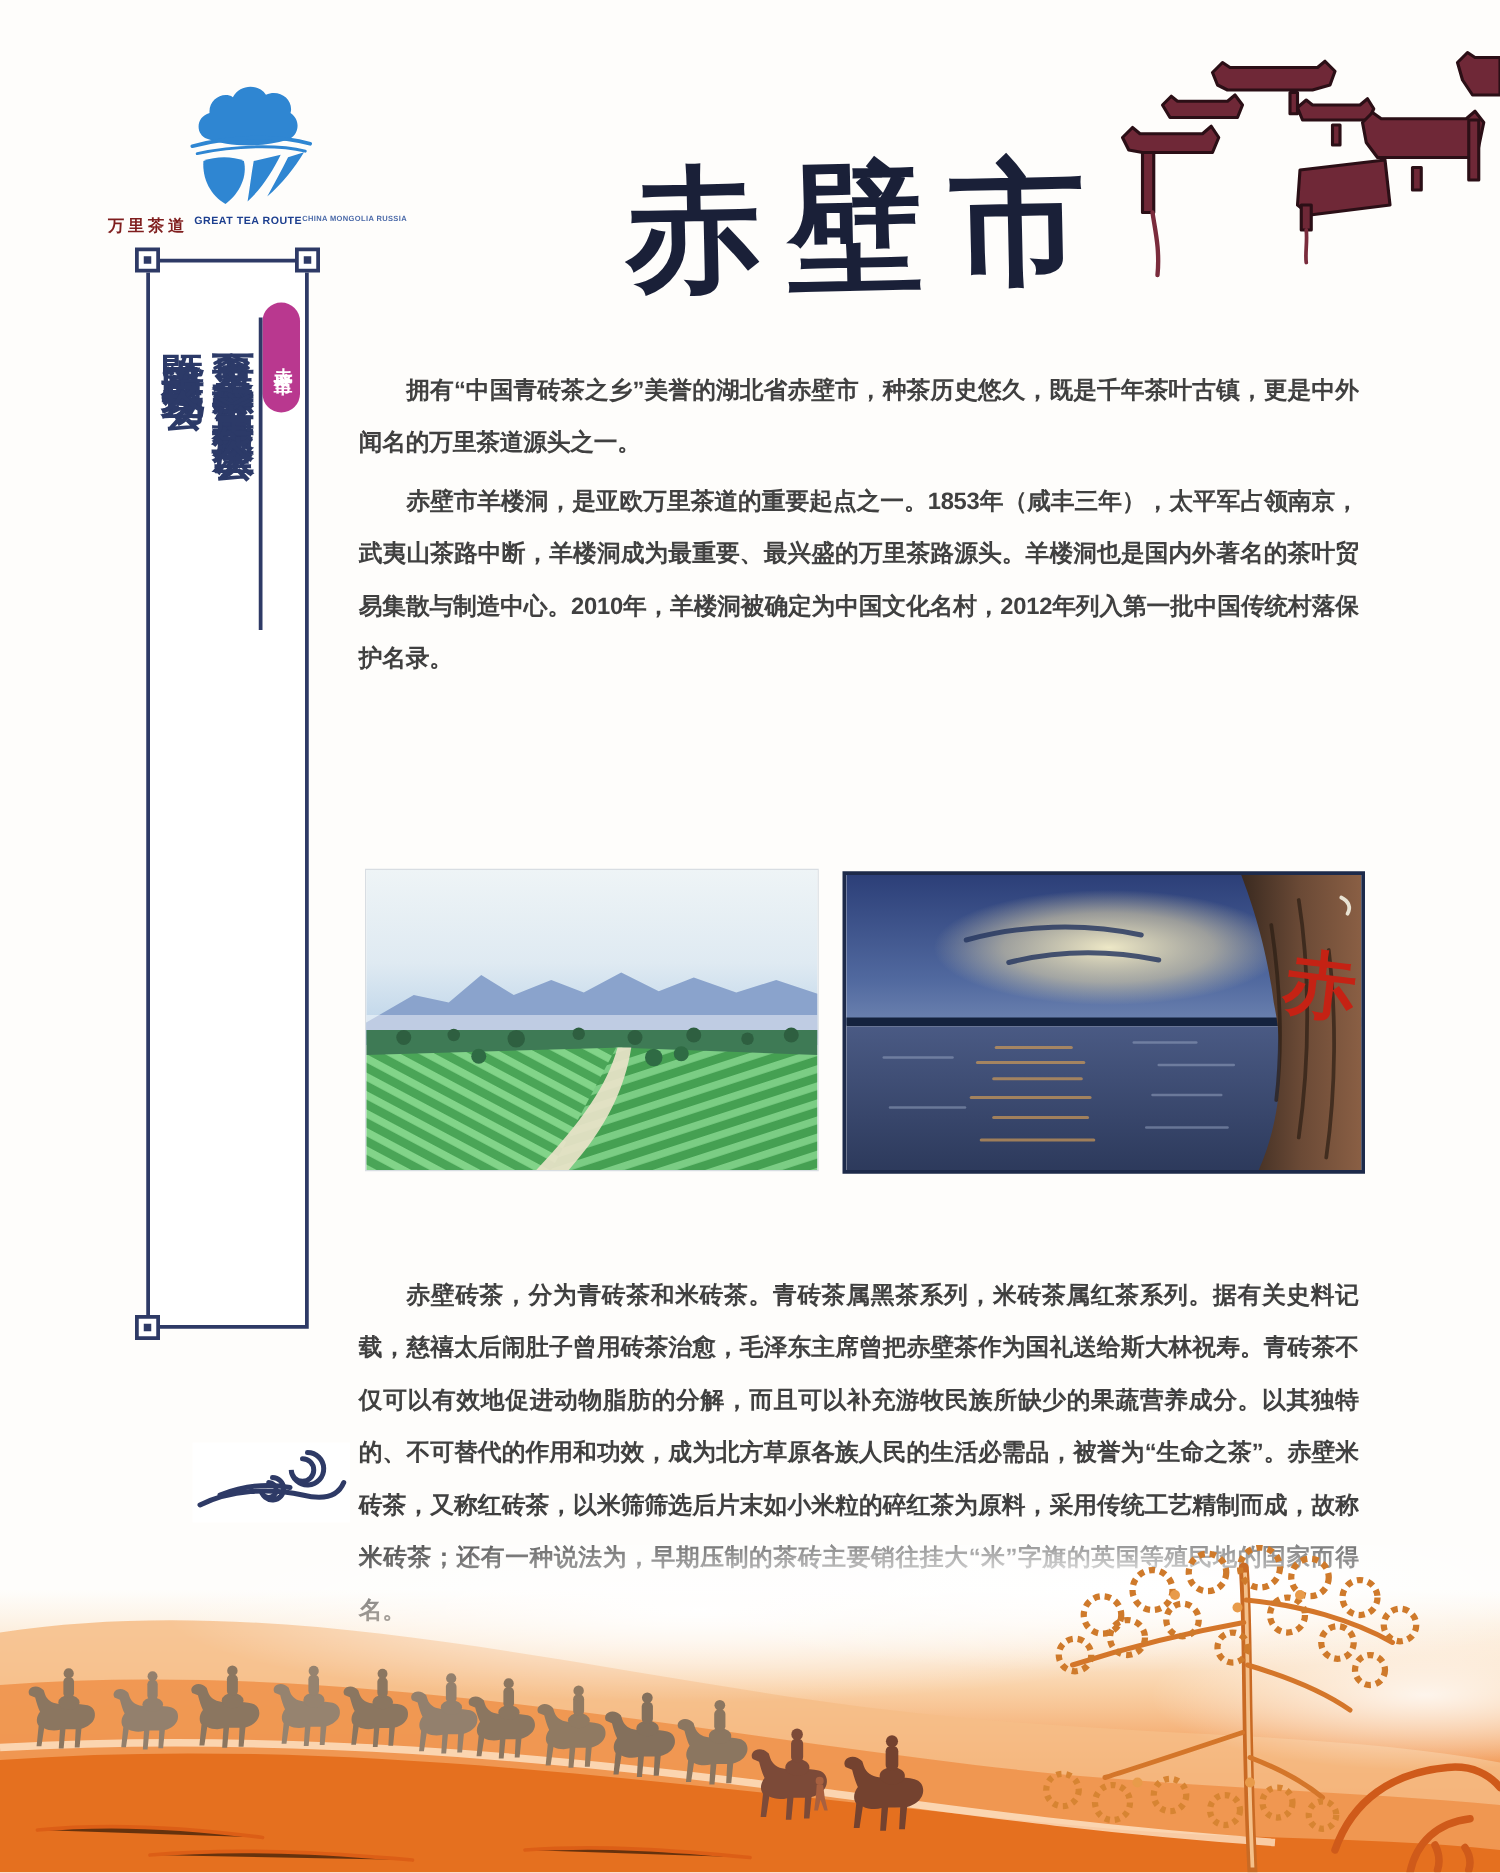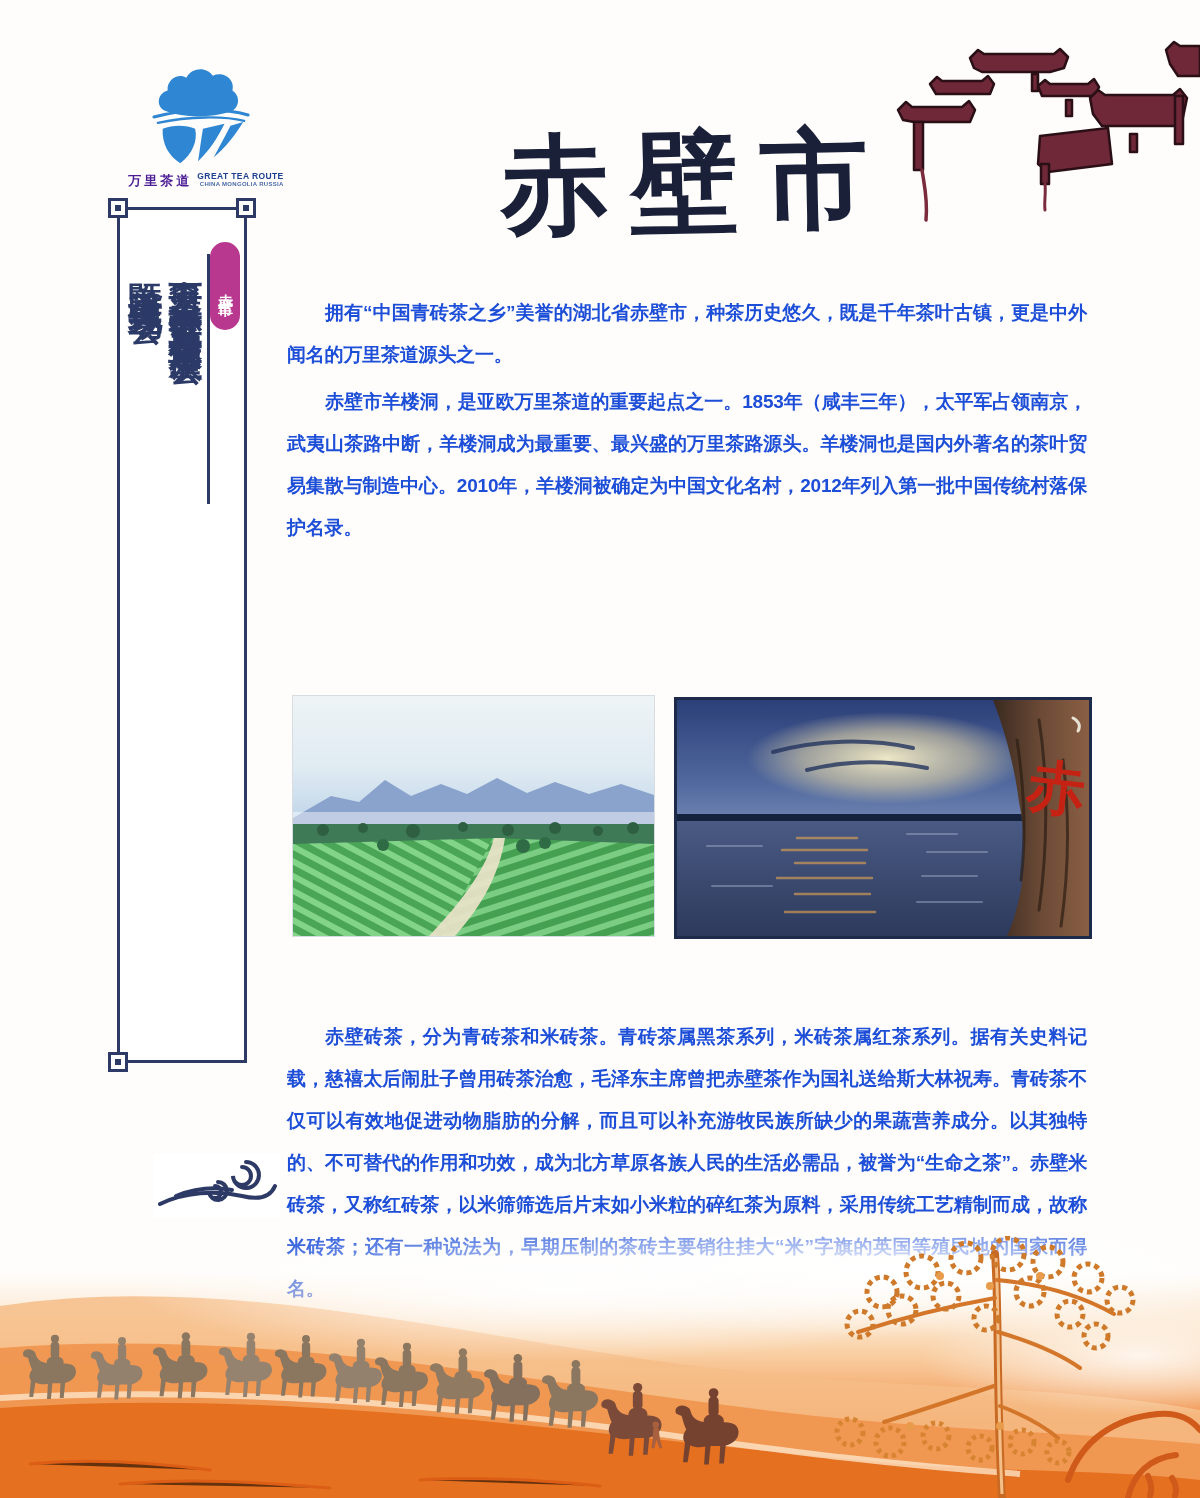--- a/index.html
+++ b/index.html
@@ -3,22 +3,22 @@
 <meta charset="utf-8">
 <style>
   html,body{margin:0;padding:0;}
   body{width:1200px;height:1498px;background:#ffffff;font-family:"Liberation Sans",sans-serif;overflow:hidden;}
   .page{position:relative;width:1200px;height:1498px;background:#fefdfb;overflow:hidden;}
 
   
   .logo{position:absolute;left:126px;top:62px;width:150px;text-align:center;}
   .logo-mark{width:118px;height:108px;margin:0 auto;display:block;}
   .logo-text{display:flex;align-items:flex-start;justify-content:center;gap:5px;margin-top:2px;}
-  .logo-cn{font-family:"Liberation Serif",serif;font-weight:700;color:#4c1d95;font-size:13px;letter-spacing:3px;white-space:nowrap;margin-left:10px;}
-  .logo-en{display:flex;flex-direction:column;align-items:flex-end;line-height:1.1;}
+  .logo-cn{font-family:"Liberation Serif",serif;font-weight:700;color:#7f1d1d;font-size:13px;letter-spacing:3px;white-space:nowrap;margin-left:10px;}
+  .logo-en{display:flex;flex-direction:row;align-items:center;line-height:1.1;}
   .logo-en .l1{font-size:8.5px;font-weight:700;color:#1d3f8f;letter-spacing:.4px;white-space:nowrap;}
   .logo-en .l2{font-size:6px;font-weight:700;color:#4a69a8;letter-spacing:.3px;white-space:nowrap;}
 
   
   .arch{position:absolute;right:0;top:24px;width:322px;height:218px;}
 
   
   .banner{position:absolute;left:117px;top:207px;width:130px;height:856px;border:3.5px solid #2e3a66;box-sizing:border-box;background:#fff;}
   .corner{position:absolute;width:20px;height:20px;border:3px solid #2e3a66;background:#fff;box-sizing:border-box;}
   .corner::after{content:"";position:absolute;left:4px;top:4px;width:6px;height:6px;background:#2e3a66;}
@@ -34,21 +34,21 @@
   .banner-sub{font-family:"Liberation Serif",serif;font-weight:700;color:#2c3a68;font-size:34px;
         letter-spacing:4px;padding-top:46px;line-height:1.18;}
   .cloud{position:absolute;left:34px;top:944px;width:126px;height:64px;background:#fff;}
 
   
   .cal-title{position:absolute;left:500px;top:128px;width:330px;text-align:center;
         font-family:"DejaVu Serif","Liberation Serif",serif;font-weight:700;color:#1a2038;
         font-size:108px;line-height:1;letter-spacing:22px;transform:rotate(-1.2deg);white-space:nowrap;}
 
   
-  .article{position:absolute;left:287px;width:800px;color:#1d4ed8;
+  .article{position:absolute;left:287px;width:800px;color:#404040;
         font-size:19px;font-weight:700;line-height:42px;text-align:justify;letter-spacing:-0.2px;}
   .a1{top:292px;} .a2{top:1016px;}
   .article p{margin:0 0 5px 0;text-indent:2em;}
 
   
   .photos{position:absolute;left:292px;top:695px;width:800px;height:244px;display:flex;gap:19px;}
   .photo{flex:none;}
   .photo-left{width:361px;height:240px;border:1px solid #d8dde2;}
   .photo-right{width:412px;height:236px;border:3px solid #1d2a4a;margin-top:2px;}
 

